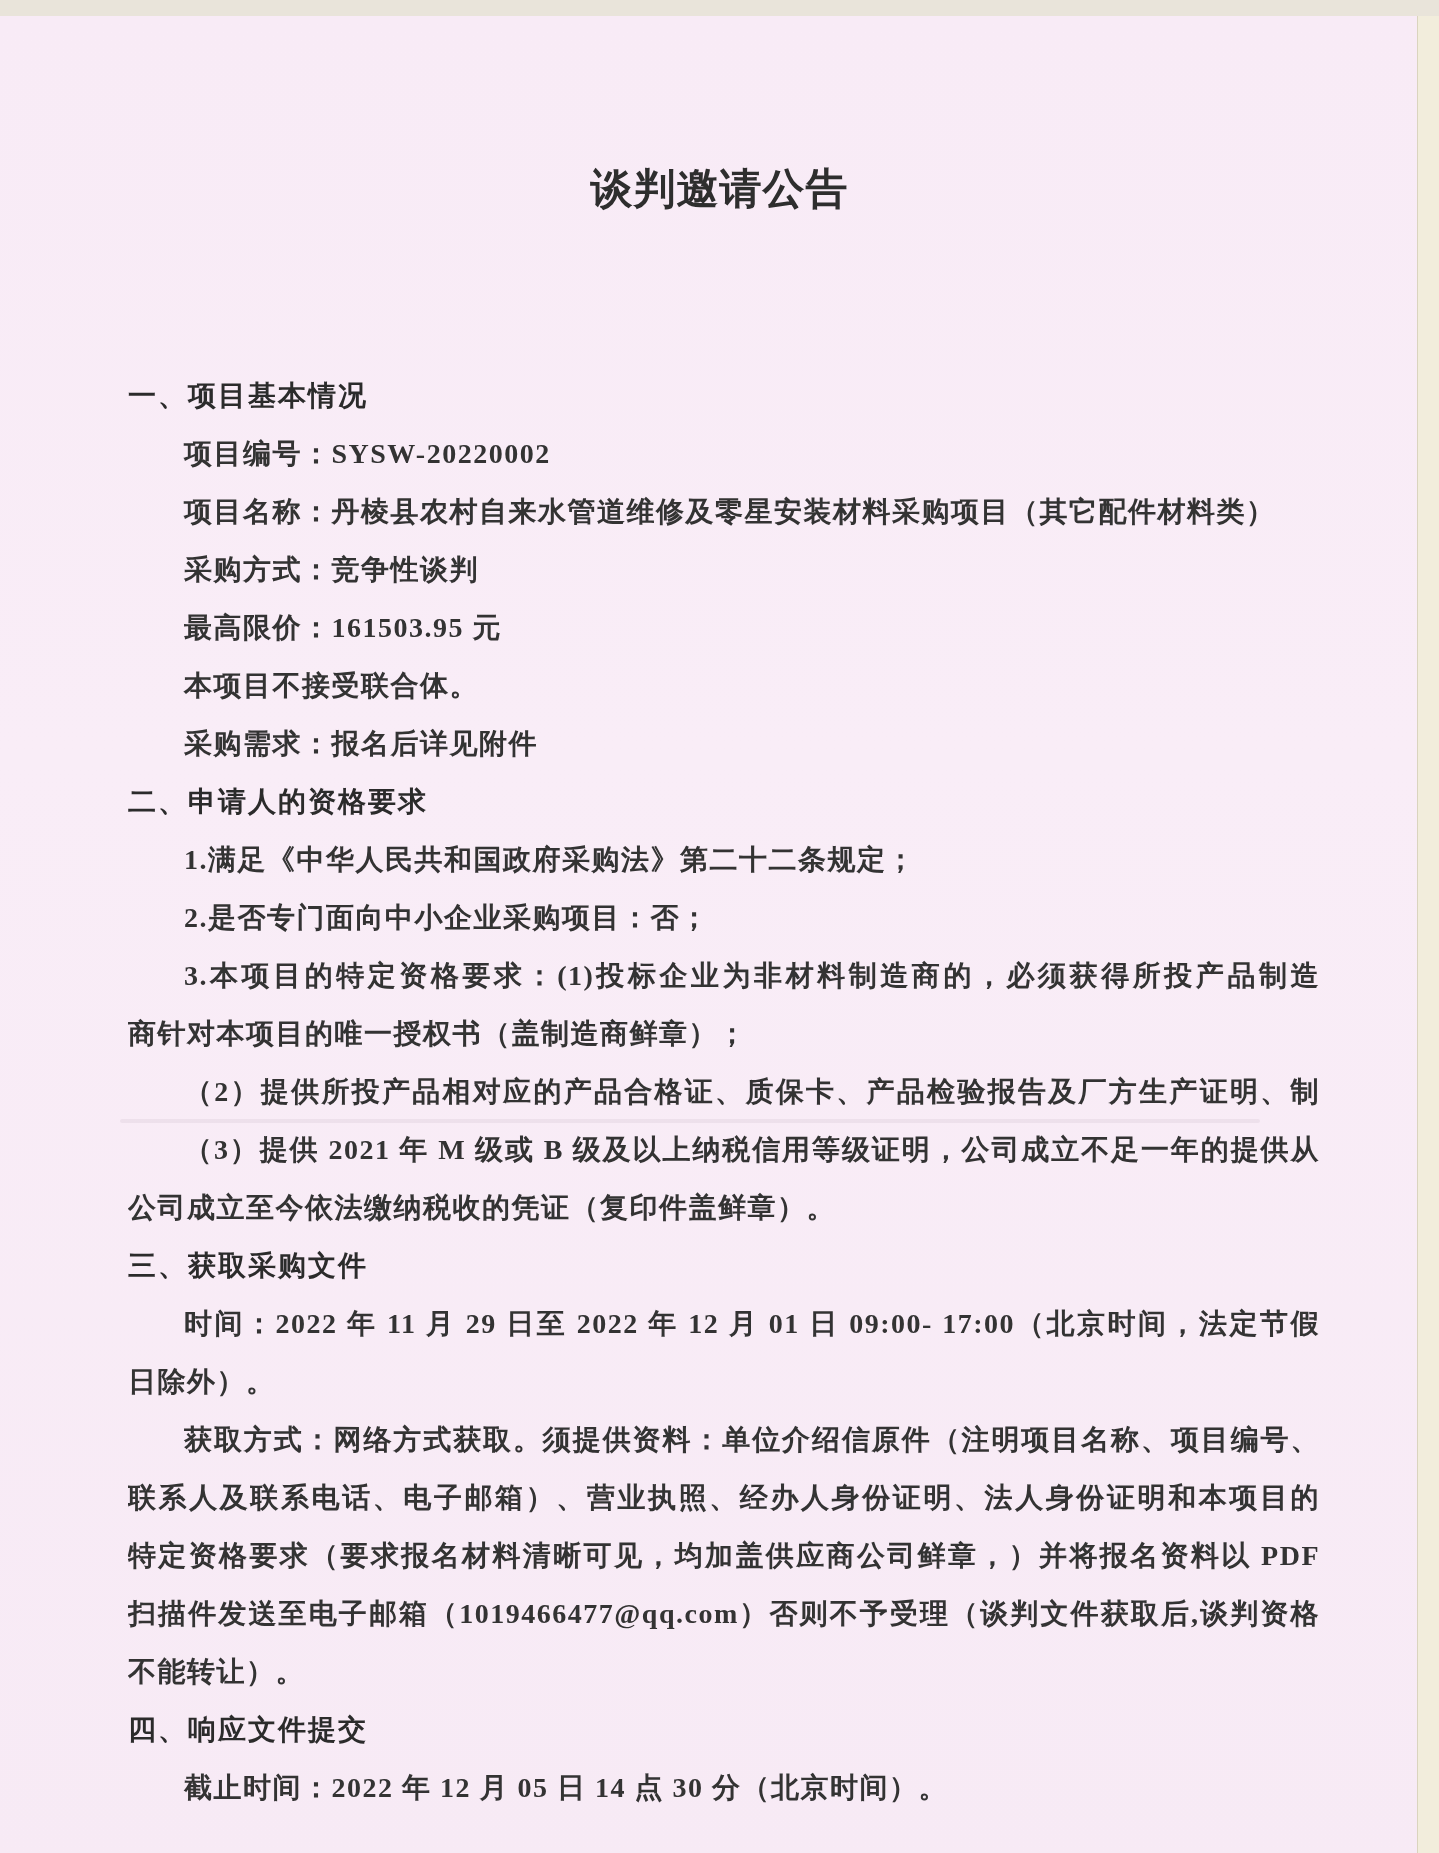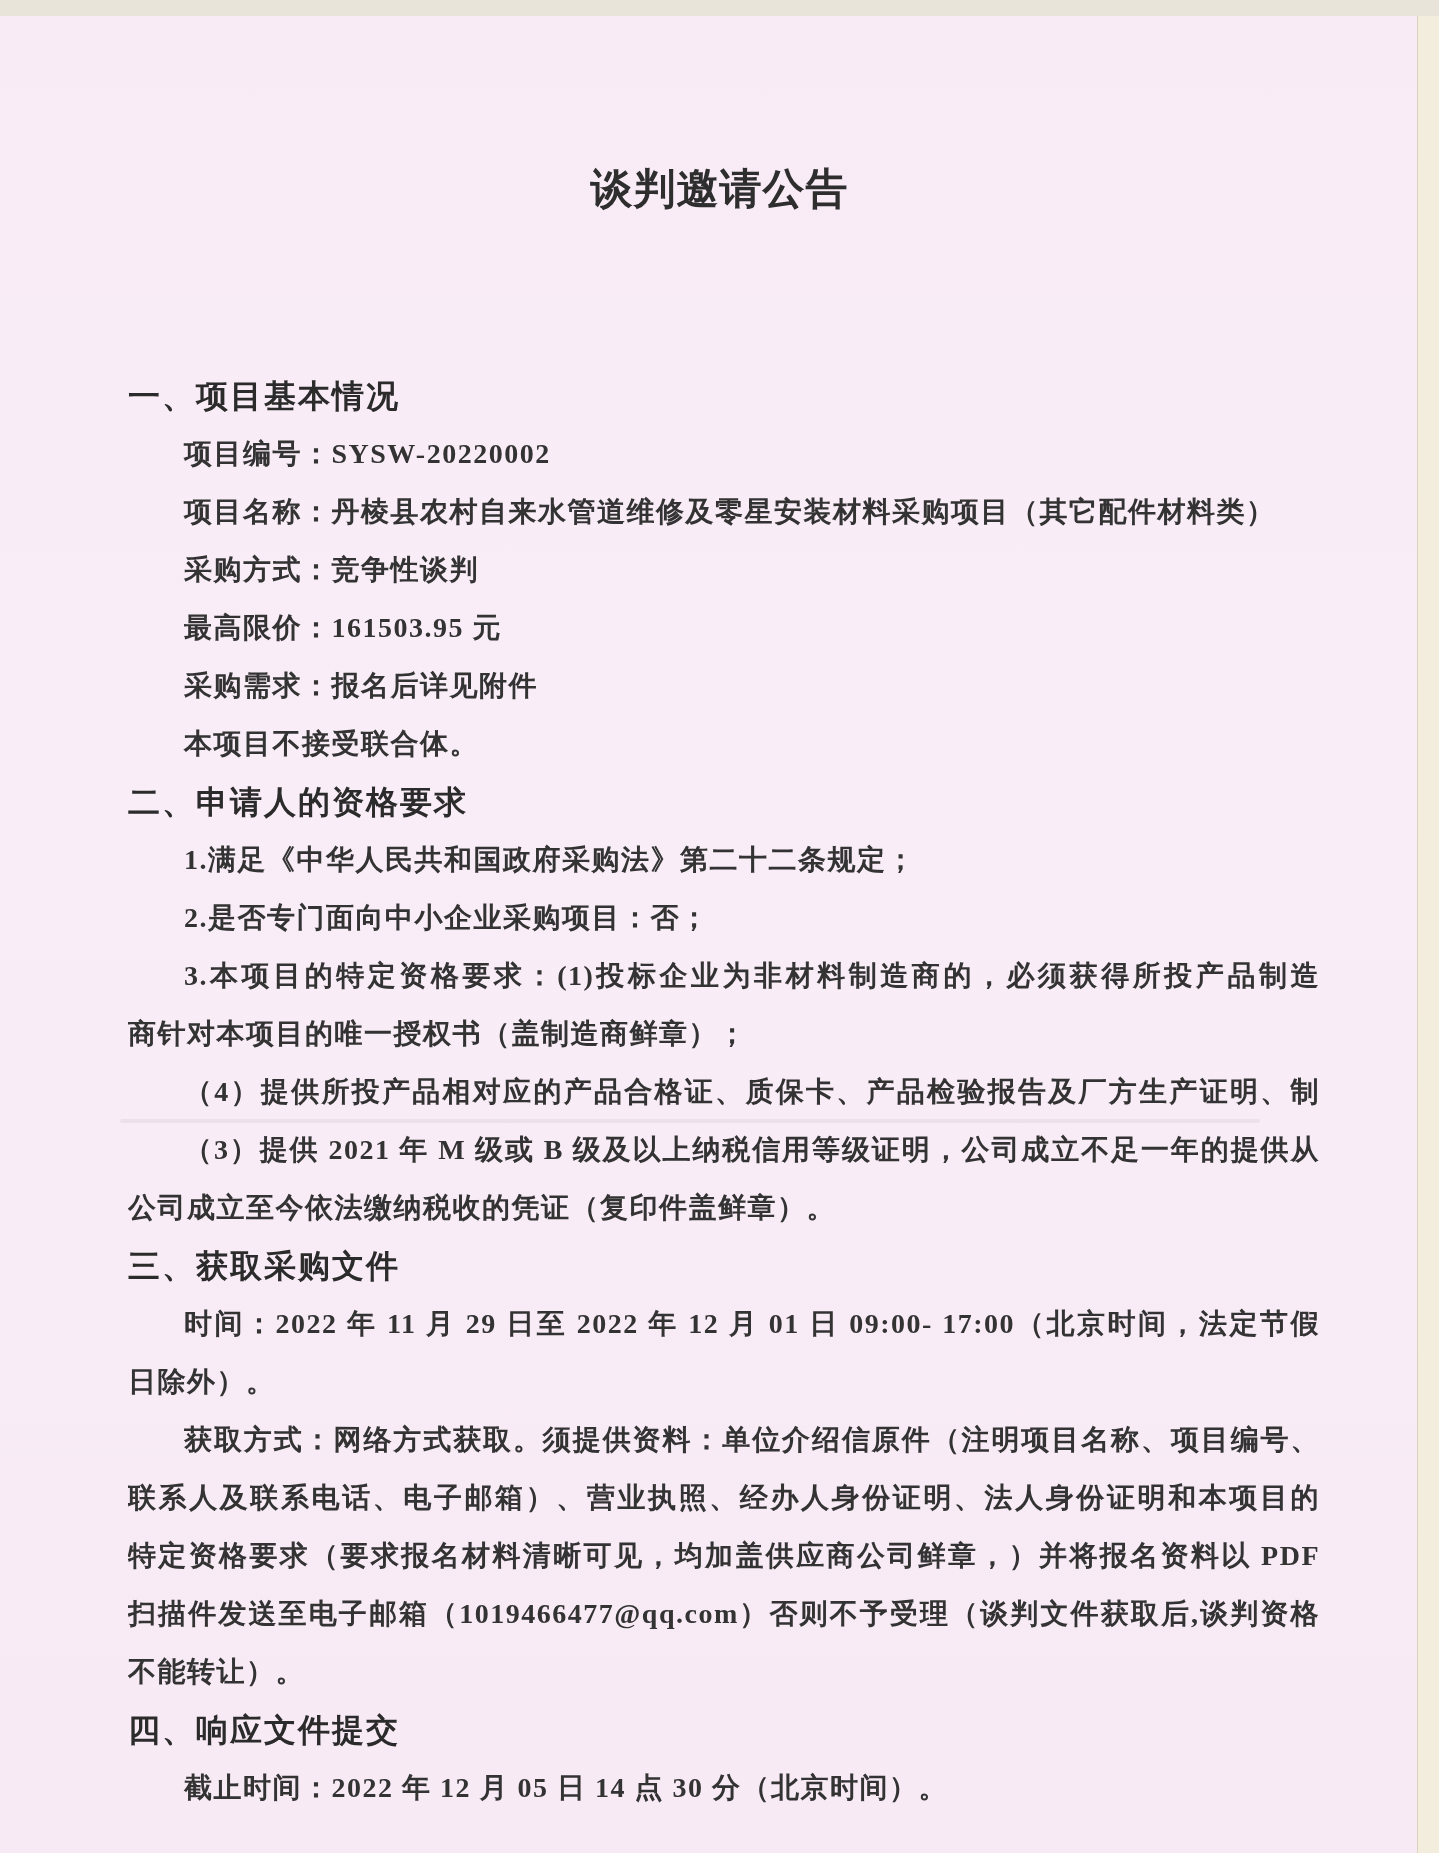--- a/index.html
+++ b/index.html
@@ -47,21 +47,21 @@
     font-size: 28px;
     line-height: 58px;
     letter-spacing: 1.5px;
     white-space: nowrap;
     color: #333333;
     font-weight: bold;
   }
   .line.heading {
     font-family: "Liberation Sans", "DejaVu Sans", sans-serif;
     font-weight: bold;
-    font-size: 32px;
+    font-size: 28px;
     letter-spacing: 2px;
     color: #2b2b2b;
   }
   .line.indent {
     text-indent: 56px;
   }
   .line.fill {
     text-align: justify;
     text-align-last: justify;
   }
@@ -81,28 +81,28 @@
 
 <div class="page">
   <h1 class="title">谈判邀请公告</h1>
 
   <div class="lines">
       <div class="line heading">一、项目基本情况</div>
       <div class="line indent">项目编号：SYSW-20220002</div>
       <div class="line indent">项目名称：丹棱县农村自来水管道维修及零星安装材料采购项目（其它配件材料类）</div>
       <div class="line indent">采购方式：竞争性谈判</div>
       <div class="line indent">最高限价：161503.95 元</div>
+      <div class="line indent">本项目不接受联合体。</div>
       <div class="line indent">采购需求：报名后详见附件</div>
-      <div class="line indent">本项目不接受联合体。</div>
       <div class="line heading">二、申请人的资格要求</div>
       <div class="line indent">1.满足《中华人民共和国政府采购法》第二十二条规定；</div>
       <div class="line indent">2.是否专门面向中小企业采购项目：否；</div>
       <div class="line indent fill">3.本项目的特定资格要求：(1)投标企业为非材料制造商的，必须获得所投产品制造</div>
       <div class="line flush">商针对本项目的唯一授权书（盖制造商鲜章）；</div>
-      <div class="line indent fill">（4）提供所投产品相对应的产品合格证、质保卡、产品检验报告及厂方生产证明、制</div>
+      <div class="line indent fill">（2）提供所投产品相对应的产品合格证、质保卡、产品检验报告及厂方生产证明、制</div>
       <div class="line indent fill">（3）提供 2021 年 M 级或 B 级及以上纳税信用等级证明，公司成立不足一年的提供从</div>
       <div class="line flush">公司成立至今依法缴纳税收的凭证（复印件盖鲜章）。</div>
       <div class="line heading">三、获取采购文件</div>
       <div class="line indent fill">时间：2022 年 11 月 29 日至 2022 年 12 月 01 日 09:00- 17:00（北京时间，法定节假</div>
       <div class="line flush">日除外）。</div>
       <div class="line indent fill">获取方式：网络方式获取。须提供资料：单位介绍信原件（注明项目名称、项目编号、</div>
       <div class="line flush fill">联系人及联系电话、电子邮箱）、营业执照、经办人身份证明、法人身份证明和本项目的</div>
       <div class="line flush fill">特定资格要求（要求报名材料清晰可见，均加盖供应商公司鲜章，）并将报名资料以 PDF</div>
       <div class="line flush fill">扫描件发送至电子邮箱（1019466477@qq.com）否则不予受理（谈判文件获取后,谈判资格</div>
       <div class="line flush">不能转让）。</div>

